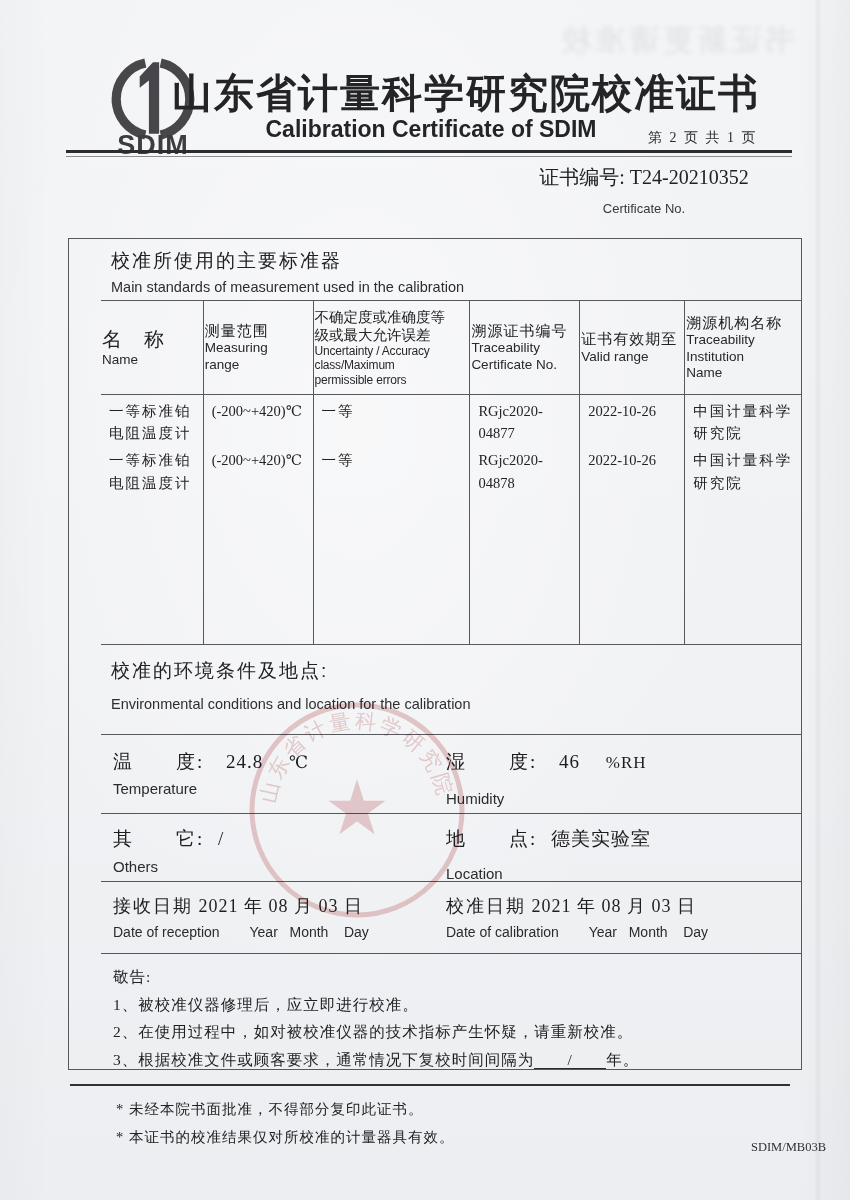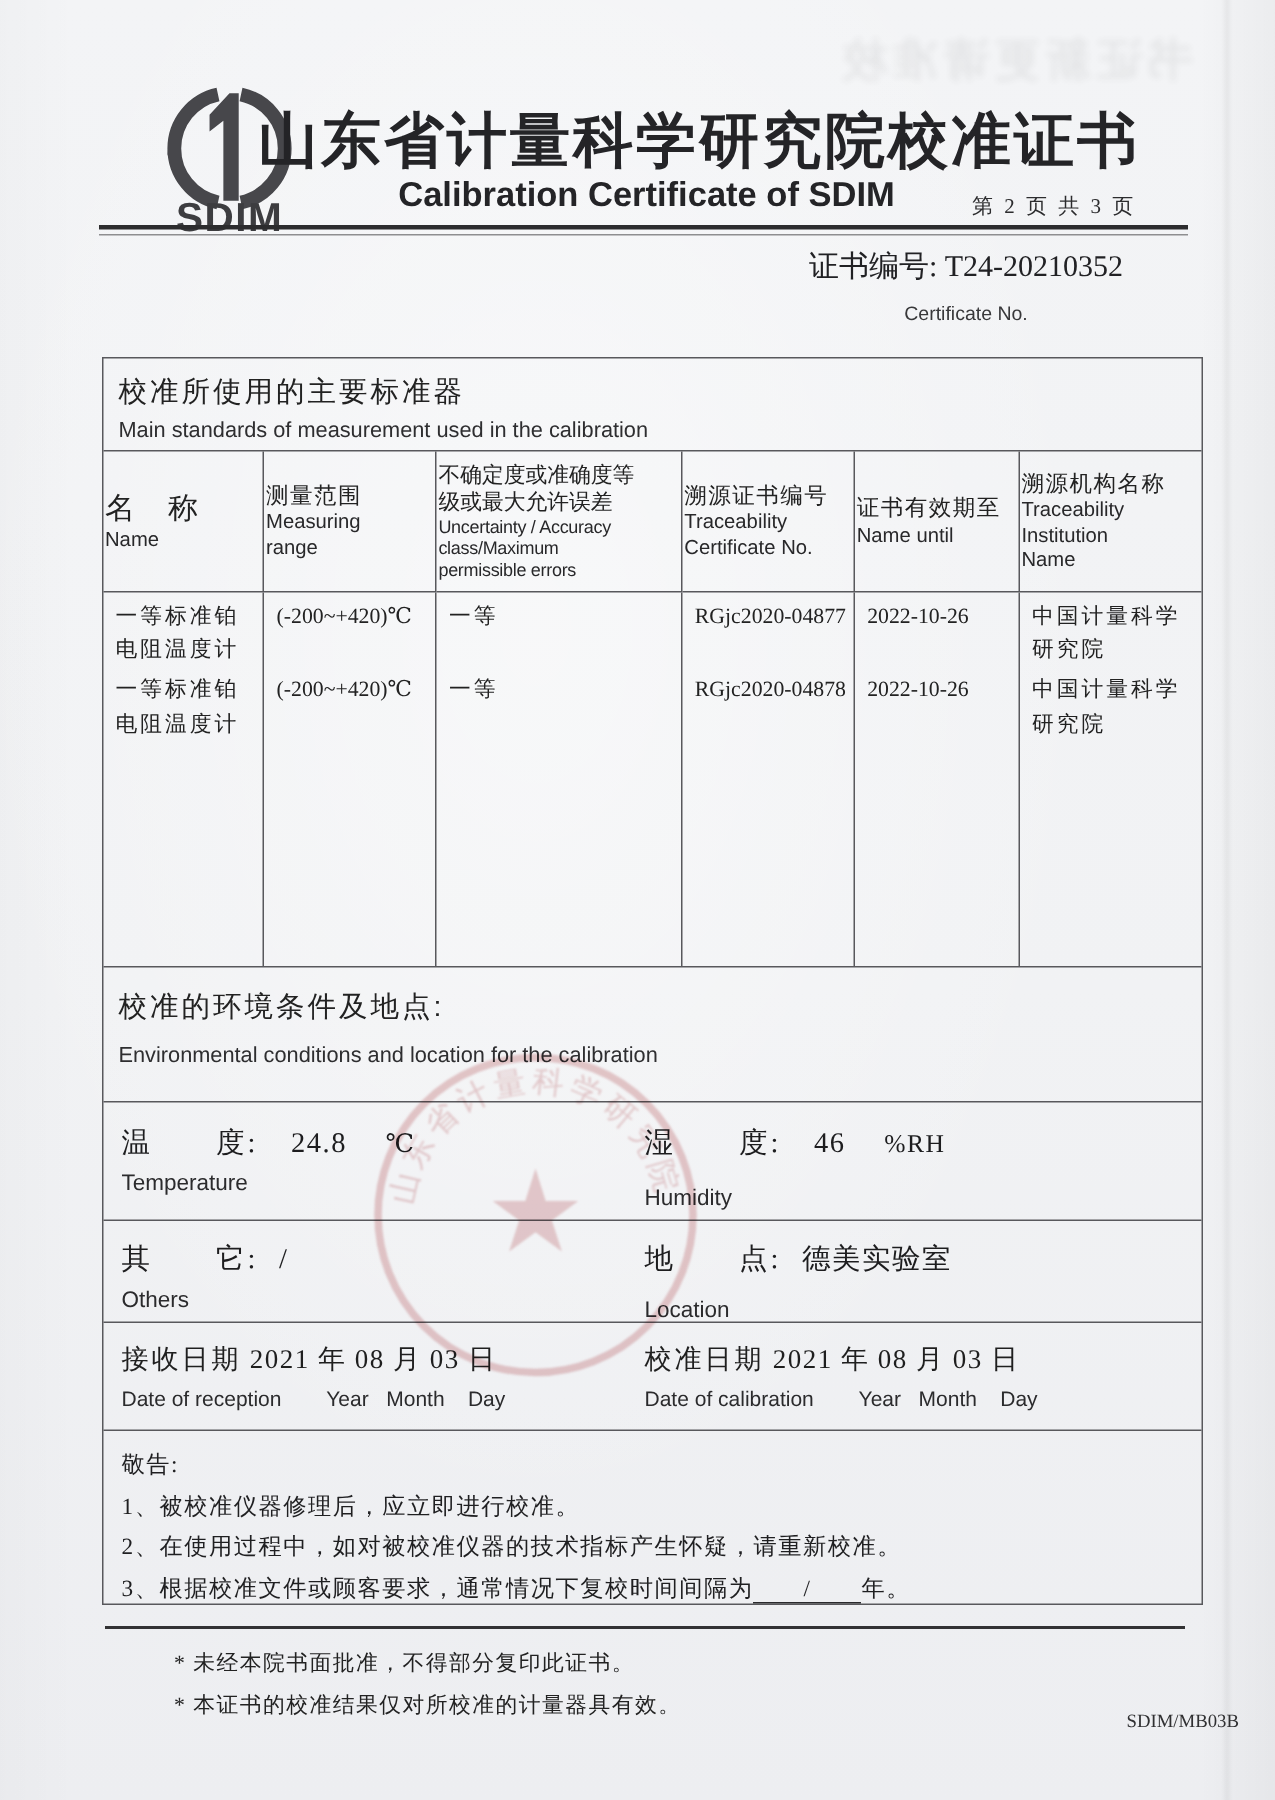--- a/index.html
+++ b/index.html
@@ -34,21 +34,21 @@
   .logo svg { display:block; margin:0 auto; }
   .logo-text { font-family:"Liberation Sans","DejaVu Sans",sans-serif; font-weight:bold; font-size:27px; letter-spacing:1px; color:#3d3d40; margin-top:-12px; line-height:1; }
   .title-cn { position:absolute; left:172px; top:66px; width:518px; text-align:center; font-size:40px; font-weight:bold; letter-spacing:2px; color:#242427; white-space:nowrap; }
   .title-en { position:absolute; left:172px; top:116px; width:518px; text-align:center; font-family:"Liberation Sans","DejaVu Sans",sans-serif; font-weight:bold; font-size:23px; color:#242427; }
   .page-num { position:absolute; left:648px; top:129px; width:130px; font-size:14px; letter-spacing:2px; color:#2c2c2e; }
   .head-rule { position:absolute; left:66px; top:150px; width:726px; height:7px; border-top:3px solid #2c2c2e; border-bottom:1px solid #8e8e90; }
   .cert-no { position:absolute; left:498px; top:164px; width:292px; text-align:center; font-size:20px; color:#212124; white-space:nowrap; }
   .cert-no-en { position:absolute; left:498px; top:201px; width:292px; text-align:center; font-family:"Liberation Sans","DejaVu Sans",sans-serif; font-size:13px; color:#38383a; }
 
   
-  .mainbox { position:absolute; left:68px; top:238px; width:734px; height:832px; border:1px solid #58585c; background:transparent; }
+  .mainbox { position:absolute; left:68px; top:238px; width:734px; height:832px; border:1px solid #58585c; background:transparent;padding-left:32px; }
   .sec { border-top:1px solid #58585c; position:relative; }
   .sec:first-child { border-top:none; }
   .sec-title-cn { font-family:"Liberation Sans","DejaVu Sans",sans-serif; font-size:19px; letter-spacing:2px; color:#222; }
   .sec-title-en { font-family:"Liberation Sans","DejaVu Sans",sans-serif; font-size:14.5px; color:#2e2e30; margin-top:5px; }
   .sec-standards-head { height:61px; padding:9px 10px 0 10px; }
   
   table.standards { width:100%; height:343px; border-collapse:collapse; table-layout:fixed; }
   table.standards td { border-left:1px solid #58585c; vertical-align:top; }
   table.standards td:first-child { border-left:none; }
   tr.thead td { border-bottom:1px solid #58585c; vertical-align:middle; padding:2px 1px; }
@@ -110,21 +110,21 @@
   <div class="logo">
     <svg width="104" height="88" viewBox="0 0 90 86">
       <path d="M37.5 6.8 A36 36 0 0 0 37.5 77.2" fill="none" stroke="#47474b" stroke-width="9"></path>
       <path d="M52.5 6.8 A36 36 0 0 1 52.5 77.2" fill="none" stroke="#47474b" stroke-width="9"></path>
       <path d="M51 6 L51 76 L41 76 L41 24 L32 31 L32 20 L45 6 Z" fill="#47474b"></path>
     </svg>
     <div class="logo-text">SDIM</div>
   </div>
   <div class="title-cn">山东省计量科学研究院校准证书</div>
   <div class="title-en">Calibration Certificate of SDIM</div>
-  <div class="page-num">第 2 页 共 3 页</div>
+  <div class="page-num">第 2 页 共 1 页</div>
   <div class="head-rule"></div>
   <div class="cert-no">证书编号: T24-20210352</div>
   <div class="cert-no-en">Certificate No.</div>
 
   <div class="mainbox">
 
     <div class="sec sec-standards-head">
       <div class="sec-title-cn">校准所使用的主要标准器</div>
       <div class="sec-title-en">Main standards of measurement used in the calibration</div>
     </div>
@@ -157,21 +157,21 @@
             <span class="he he-sm">class/Maximum</span>
             <span class="he he-sm">permissible errors</span>
           </td>
           <td>
             <span class="hc">溯源证书编号</span>
             <span class="he">Traceability</span>
             <span class="he">Certificate No.</span>
           </td>
           <td>
             <span class="hc">证书有效期至</span>
-            <span class="he">Name until</span>
+            <span class="he">Valid range</span>
           </td>
           <td>
             <span class="hc">溯源机构名称</span>
             <span class="he">Traceability</span>
             <span class="he">Institution</span>
             <span class="he">Name</span>
           </td>
         </tr>
         <tr class="trow">
           <td class="c-name">一等标准铂电阻温度计</td>

